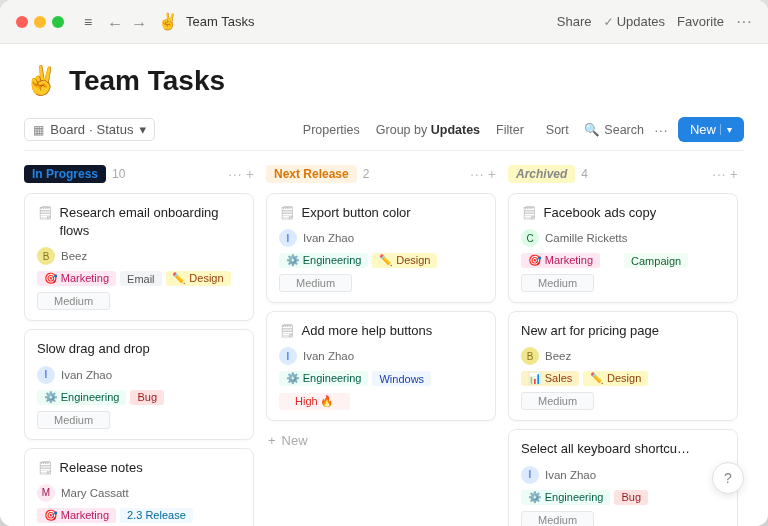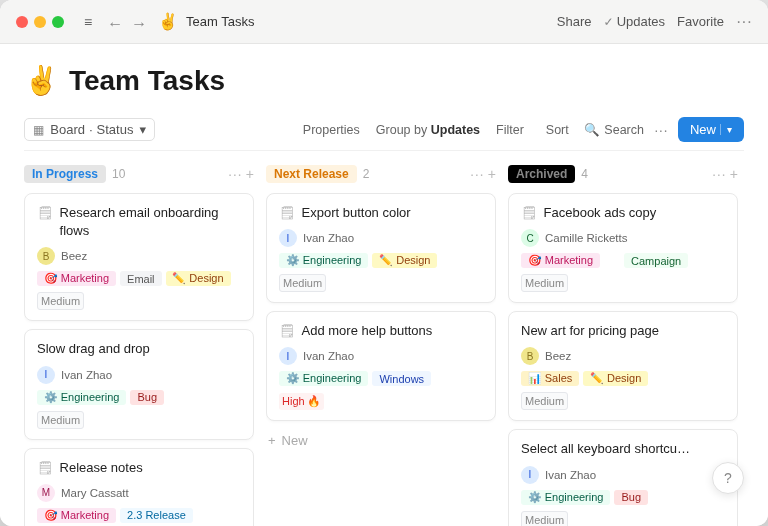--- a/index.html
+++ b/index.html
@@ -185,23 +185,23 @@
     }
     .column-badge {
       display: inline-flex;
       align-items: center;
       justify-content: center;
       padding: 2px 8px;
       border-radius: 4px;
       font-size: 12px;
       font-weight: 600;
     }
-    .badge-progress { background: #e5e5e5; color: #2383e2; }
+    .badge-progress { background: #0f172a; color: #2383e2; }
     .badge-release { background: #fef3e0; color: #d97706; }
-    .badge-archived { background: #000000; color: #888; }
+    .badge-archived { background: #fef9c3; color: #888; font-style: italic; }
     .column-count {
       font-size: 12px;
       color: #aaa;
     }
     .column-actions {
       margin-left: auto;
       display: flex;
       gap: 4px;
       color: #bbb;
       font-size: 14px;
@@ -270,21 +270,21 @@
     .tag-design { background: #fef9c3; color: #92400e; }
     .tag-engineering { background: #ecfdf5; color: #065f46; }
     .tag-bug { background: #fee2e2; color: #991b1b; }
     .tag-windows { background: #eff6ff; color: #1e40af; }
     .tag-sales { background: #fef3c7; color: #92400e; }
     .tag-campaign { background: #f0fdf4; color: #166534; margin-left: 20px; }
     .tag-release { background: #f0f9ff; color: #0369a1; }
     .priority {
       display: inline-flex;
       align-items: center;
-      padding: 2px 3px;
+      padding: 2px 16px;
       border-radius: 3px;
       font-size: 11px;
       font-weight: 500;
     }
     .priority-medium { background: #f9fafb; color: #888; border: 1px solid #e5e7eb; }
     .priority-high { background: #fef2f2; color: #dc2626; }
 
     .add-new {
       display: flex;
       align-items: center;

